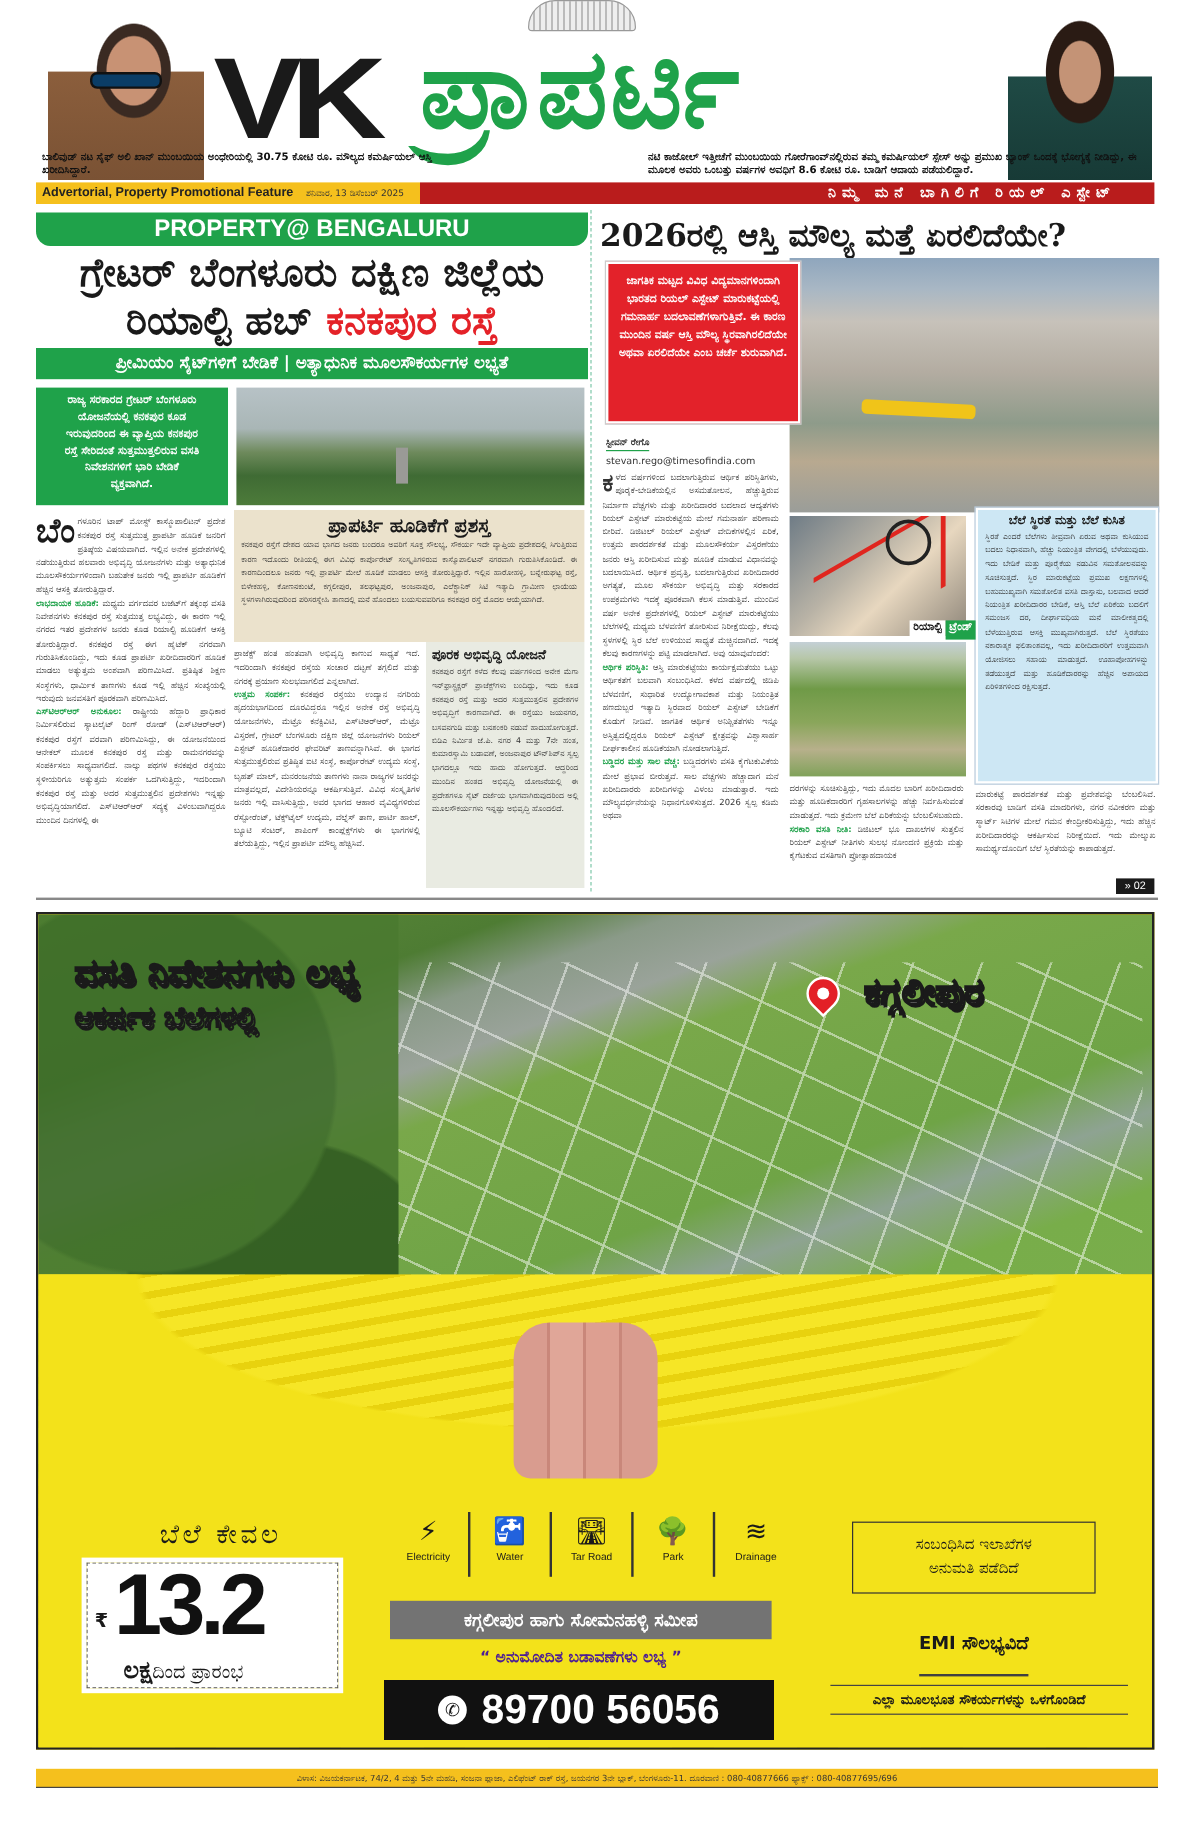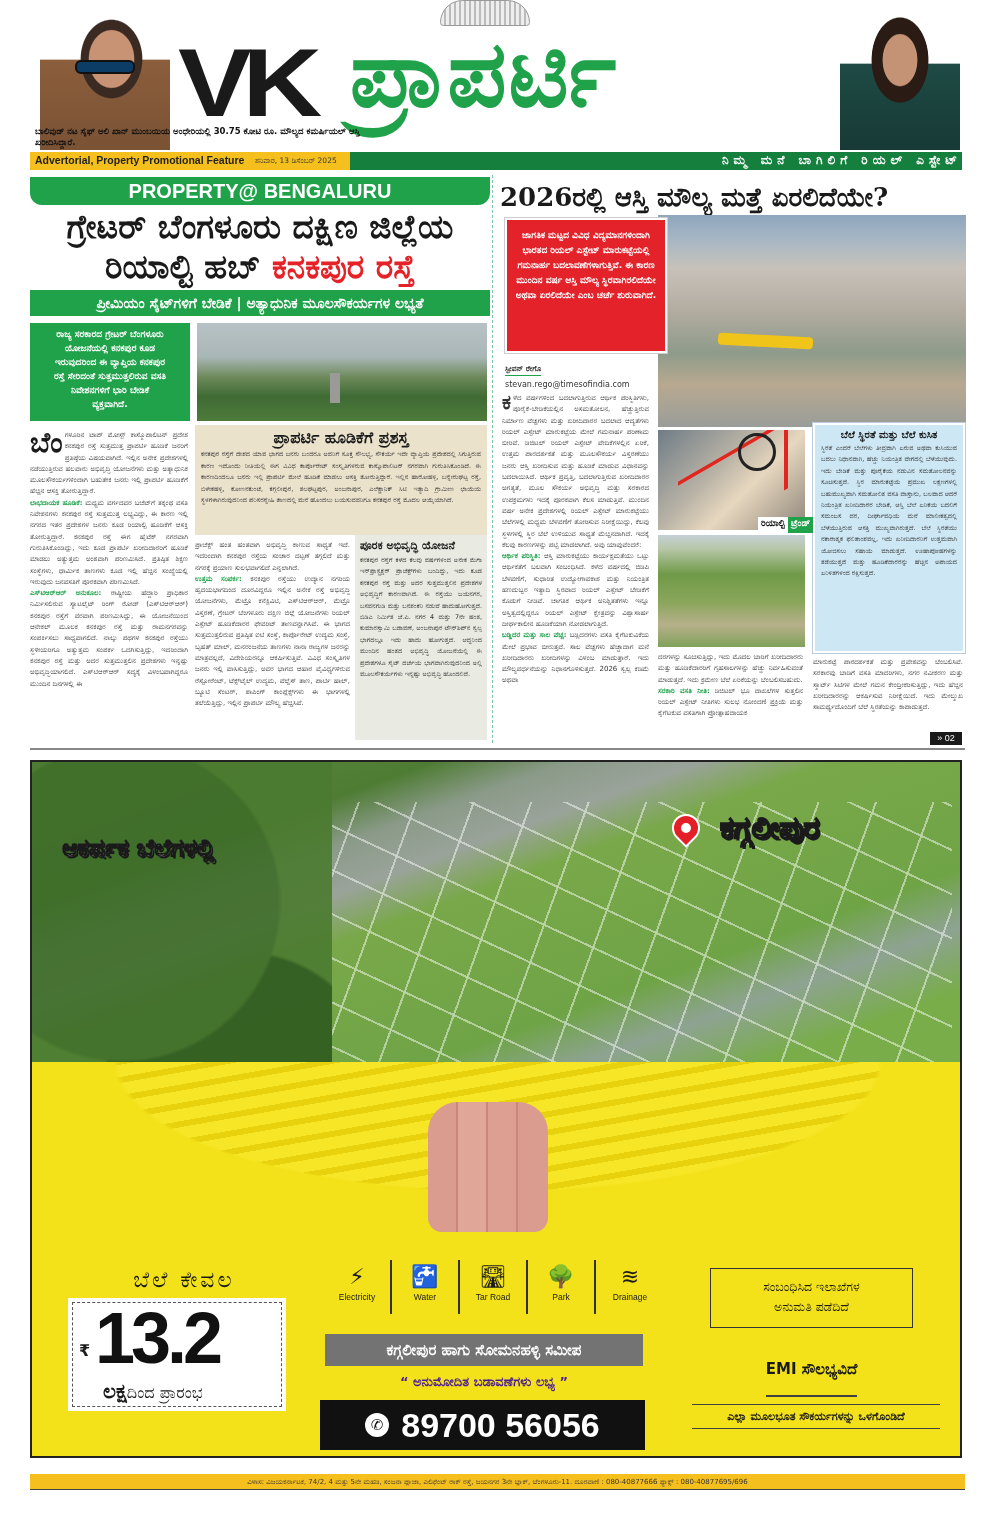--- a/index.html
+++ b/index.html
@@ -12,21 +12,21 @@
   .photo-left .glasses { position: absolute; left: 35px; top: 50px; width: 60px; height: 14px; background: #0b3d66; border-radius: 6px; border: 2px solid #111; }
   .photo-right { left: 840px; top: 5px; width: 120px; height: 145px; background: radial-gradient(ellipse at 50% 38%, #c49376 0 20%, #2a1b14 21% 33%, transparent 34%), linear-gradient(180deg, #ffffff 0%, #ffffff 40%, #1f4a45 41%, #173a36 100%); }
   .logo-vk { left: 178px; top: 38px; font-family: "Liberation Sans", sans-serif; font-weight: 900; font-size: 96px; line-height: 90px; letter-spacing: -8px; color: #1a1a1a; transform: scaleX(1.15); transform-origin: left; }
   .logo-kn { left: 350px; top: 20px; font-family: "DejaVu Sans", sans-serif; font-weight: bold; font-size: 92px; line-height: 110px; color: #1fa24a; letter-spacing: 2px; }
   .emblem { left: 440px; top: 0; width: 90px; height: 26px; border: 1px solid #999; border-radius: 40px 40px 6px 6px; background: repeating-linear-gradient(90deg, #eee 0 3px, #bbb 3px 5px); }
   .caption-left { left: 35px; top: 126px; width: 340px; font-size: 8.5px; line-height: 11px; font-weight: bold; color: #111; }
   .caption-right { left: 540px; top: 126px; width: 420px; font-size: 8.5px; line-height: 11px; font-weight: bold; color: #111; }
 
   .strip { left: 30px; top: 152px; width: 932px; height: 18px; }
   .strip .y { position: absolute; left: 0; top: 0; width: 320px; height: 18px; background: #f5c01d; }
-  .strip .r { position: absolute; left: 320px; top: 0; width: 612px; height: 18px; background: #15803d; text-align: right; }
+  .strip .r { position: absolute; left: 320px; top: 0; width: 612px; height: 18px; background: #b91c1c; }
   .strip .lbl { position: absolute; left: 5px; top: 2px; font-family: "Liberation Sans", sans-serif; font-weight: bold; font-size: 10.5px; color: #222; }
   .strip .date { position: absolute; left: 225px; top: 4px; font-size: 7.5px; color: #333; }
   .strip .tag { position: absolute; left: 340px; top: 1px; font-size: 12px; font-weight: bold; color: #fff; letter-spacing: 5px; }
 
   
   .pb-banner { left: 30px; top: 177px; width: 460px; height: 28px; background: #1fa24a; border-radius: 0 0 12px 12px; color: #fff; font-family: "Liberation Sans", sans-serif; font-weight: bold; font-size: 20px; text-align: center; line-height: 28px; }
   .headline-l1 { left: 30px; top: 207px; width: 460px; text-align: center; font-size: 33px; font-weight: bold; line-height: 40px; color: #1a1a1a; }
   .headline-l2 { left: 30px; top: 247px; width: 460px; text-align: center; font-size: 33px; font-weight: bold; line-height: 40px; }
   .headline-l2 .red { color: #e42228; }
   .sub-banner { left: 30px; top: 290px; width: 460px; height: 26px; background: #1fa24a; color: #fff; font-size: 14px; font-weight: bold; text-align: center; line-height: 26px; }
@@ -122,20 +122,21 @@
 
 <div class="abs masthead">
   <div class="abs emblem"></div>
   <div class="abs photo-left">
       <div class="glasses"></div>
     </div>
   <div class="abs logo-vk">VK</div>
   <div class="abs logo-kn">ಪ್ರಾಪರ್ಟಿ</div>
   <div class="abs photo-right"></div>
   <div class="abs caption-left">ಬಾಲಿವುಡ್ ನಟ ಸೈಫ್ ಅಲಿ ಖಾನ್ ಮುಂಬಯಿಯ ಅಂಧೇರಿಯಲ್ಲಿ 30.75 ಕೋಟಿ ರೂ. ಮೌಲ್ಯದ ಕಮರ್ಷಿಯಲ್ ಆಸ್ತಿ ಖರೀದಿಸಿದ್ದಾರೆ.</div>
+  <div class="abs caption-right">ನಟಿ ಕಾಜೋಲ್ ಇತ್ತೀಚೆಗೆ ಮುಂಬಯಿಯ ಗೋರೆಗಾಂವ್‌ನಲ್ಲಿರುವ ತಮ್ಮ ಕಮರ್ಷಿಯಲ್ ಸ್ಪೇಸ್ ಅನ್ನು ಪ್ರಮುಖ ಬ್ಯಾಂಕ್ ಒಂದಕ್ಕೆ ಭೋಗ್ಯಕ್ಕೆ ನೀಡಿದ್ದು, ಈ ಮೂಲಕ ಅವರು ಒಂಬತ್ತು ವರ್ಷಗಳ ಅವಧಿಗೆ 8.6 ಕೋಟಿ ರೂ. ಬಾಡಿಗೆ ಆದಾಯ ಪಡೆಯಲಿದ್ದಾರೆ.</div>
 </div>
 
 <div class="abs strip">
   <div class="y">
     <span class="lbl">Advertorial, Property Promotional Feature</span>
     <span class="date">ಶನಿವಾರ, 13 ಡಿಸೆಂಬರ್ 2025</span>
   </div>
   <div class="r">
     <span class="tag">ನಿಮ್ಮ ಮನೆ ಬಾಗಿಲಿಗೆ ರಿಯಲ್ ಎಸ್ಟೇಟ್ ಮಾಹಿತಿ</span>
   </div>
@@ -226,20 +227,21 @@
 <div class="abs hr-main"></div>
 
 <div class="abs ad">
   <div class="ad-scene">
     <div class="trees"></div>
     <div class="grid"></div>
   </div>
   <div class="ad-curtain"></div>
   <div class="ad-hand"></div>
 
+  <div class="ad-title1">ವಸತಿ ನಿವೇಶನಗಳು ಲಭ್ಯ</div>
   <div class="ad-title2">ಆಕರ್ಷಕ ಬೆಲೆಗಳಲ್ಲಿ</div>
   <div class="ad-loc">
     <div class="pin"></div>
     <div class="txt">ಕಗ್ಗಲೀಪುರ</div>
   </div>
 
   <div class="price-lbl">ಬೆಲೆ ಕೇವಲ</div>
   <div class="price-box">
     <span class="rs">₹</span>
     <span class="num">13.2</span>

